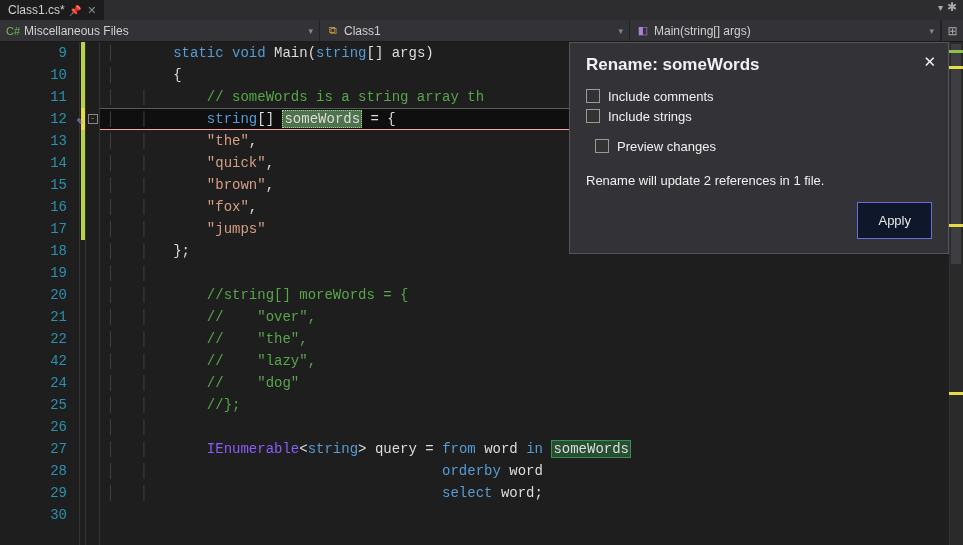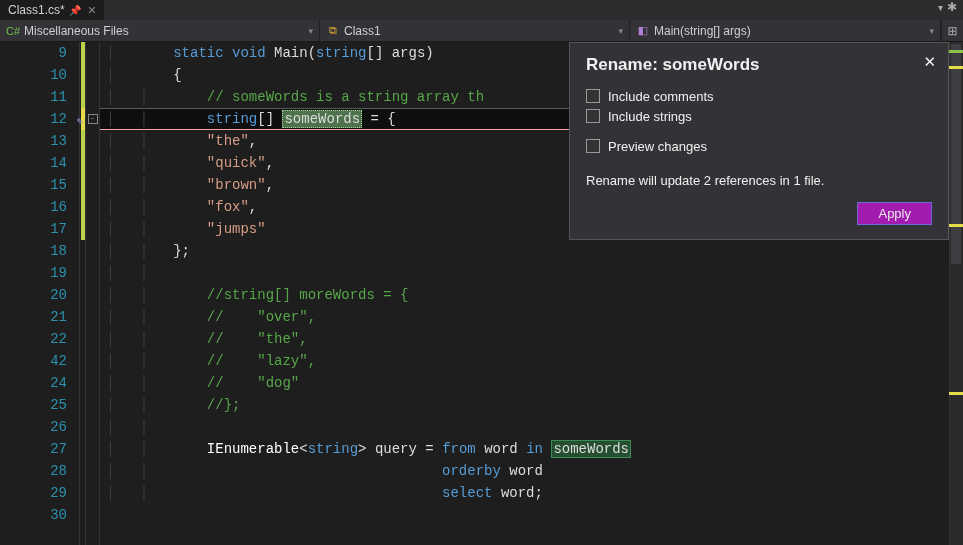--- a/index.html
+++ b/index.html
@@ -137,21 +137,21 @@
   background: #0f0f10;
   border-top: 1px solid #5a5a5a;
   border-bottom: 1px solid #fca5a5;
   height: 22px;
   line-height: 20px;
 }
 .guide { color: #404040; }
 .kw { color: #569cd6; }
 .str { color: #d69d85; }
 .cmt { color: #57a64a; }
-.cls { color: #ffffff; }
+.cls { color: #8b5cf6; }
 .ident { color: #dcdcdc; }
 .op { color: #dcdcdc; }
 .linq { color: #569cd6; }
 .highlight {
   background: #264f31;
   border: 1px solid #3b8c55;
   padding: 0 1px;
 }
 .highlight-sel {
   background: #4e724c;
@@ -176,22 +176,22 @@
 .rename-checks { margin-top: 14px; }
 .rename-check { display:flex; gap:8px; font-size:13px; height:20px; }
 .rename-checkbox {
   width:14px; height:14px; border:1px solid #999; background:#333; display:inline-block; flex-shrink:0;
 }
 .rename-info { margin-top: 14px; font-size: 13px; }
 .rename-actions { display:flex; justify-content:flex-end; margin-top: 14px; }
 .rename-apply {
   border:1px solid #6a6ad8;
   color: #e8e8e8;
-  background: #a21caf;
-  padding: 3px 20px;
+  background: #0f172a;
+  padding: 10px 20px;
   font-family: 'Segoe UI', sans-serif;
   font-size: 13px;
 }
 .glyph { display:inline-flex; align-items:center; justify-content:center; }
 </style>
 </head>
 <body>
 
 <div class="tab-bar">
   <div class="tab">
@@ -338,21 +338,21 @@
       <div class="rename-title">Rename: someWords</div>
       <div class="rename-checks">
         <label class="rename-check">
           <span class="rename-checkbox"></span>
           <span>Include comments</span>
         </label>
         <label class="rename-check">
           <span class="rename-checkbox"></span>
           <span>Include strings</span>
         </label>
-        <label class="rename-check" style="margin-top:10px;">
+        <label class="rename-check" style="margin-top:10px;margin-left:9px;">
           <span class="rename-checkbox"></span>
           <span>Preview changes</span>
         </label>
       </div>
       <div class="rename-info">Rename will update 2 references in 1 file.</div>
       <div class="rename-actions">
         <button class="rename-apply">Apply</button>
       </div>
     </div>
   </div>

